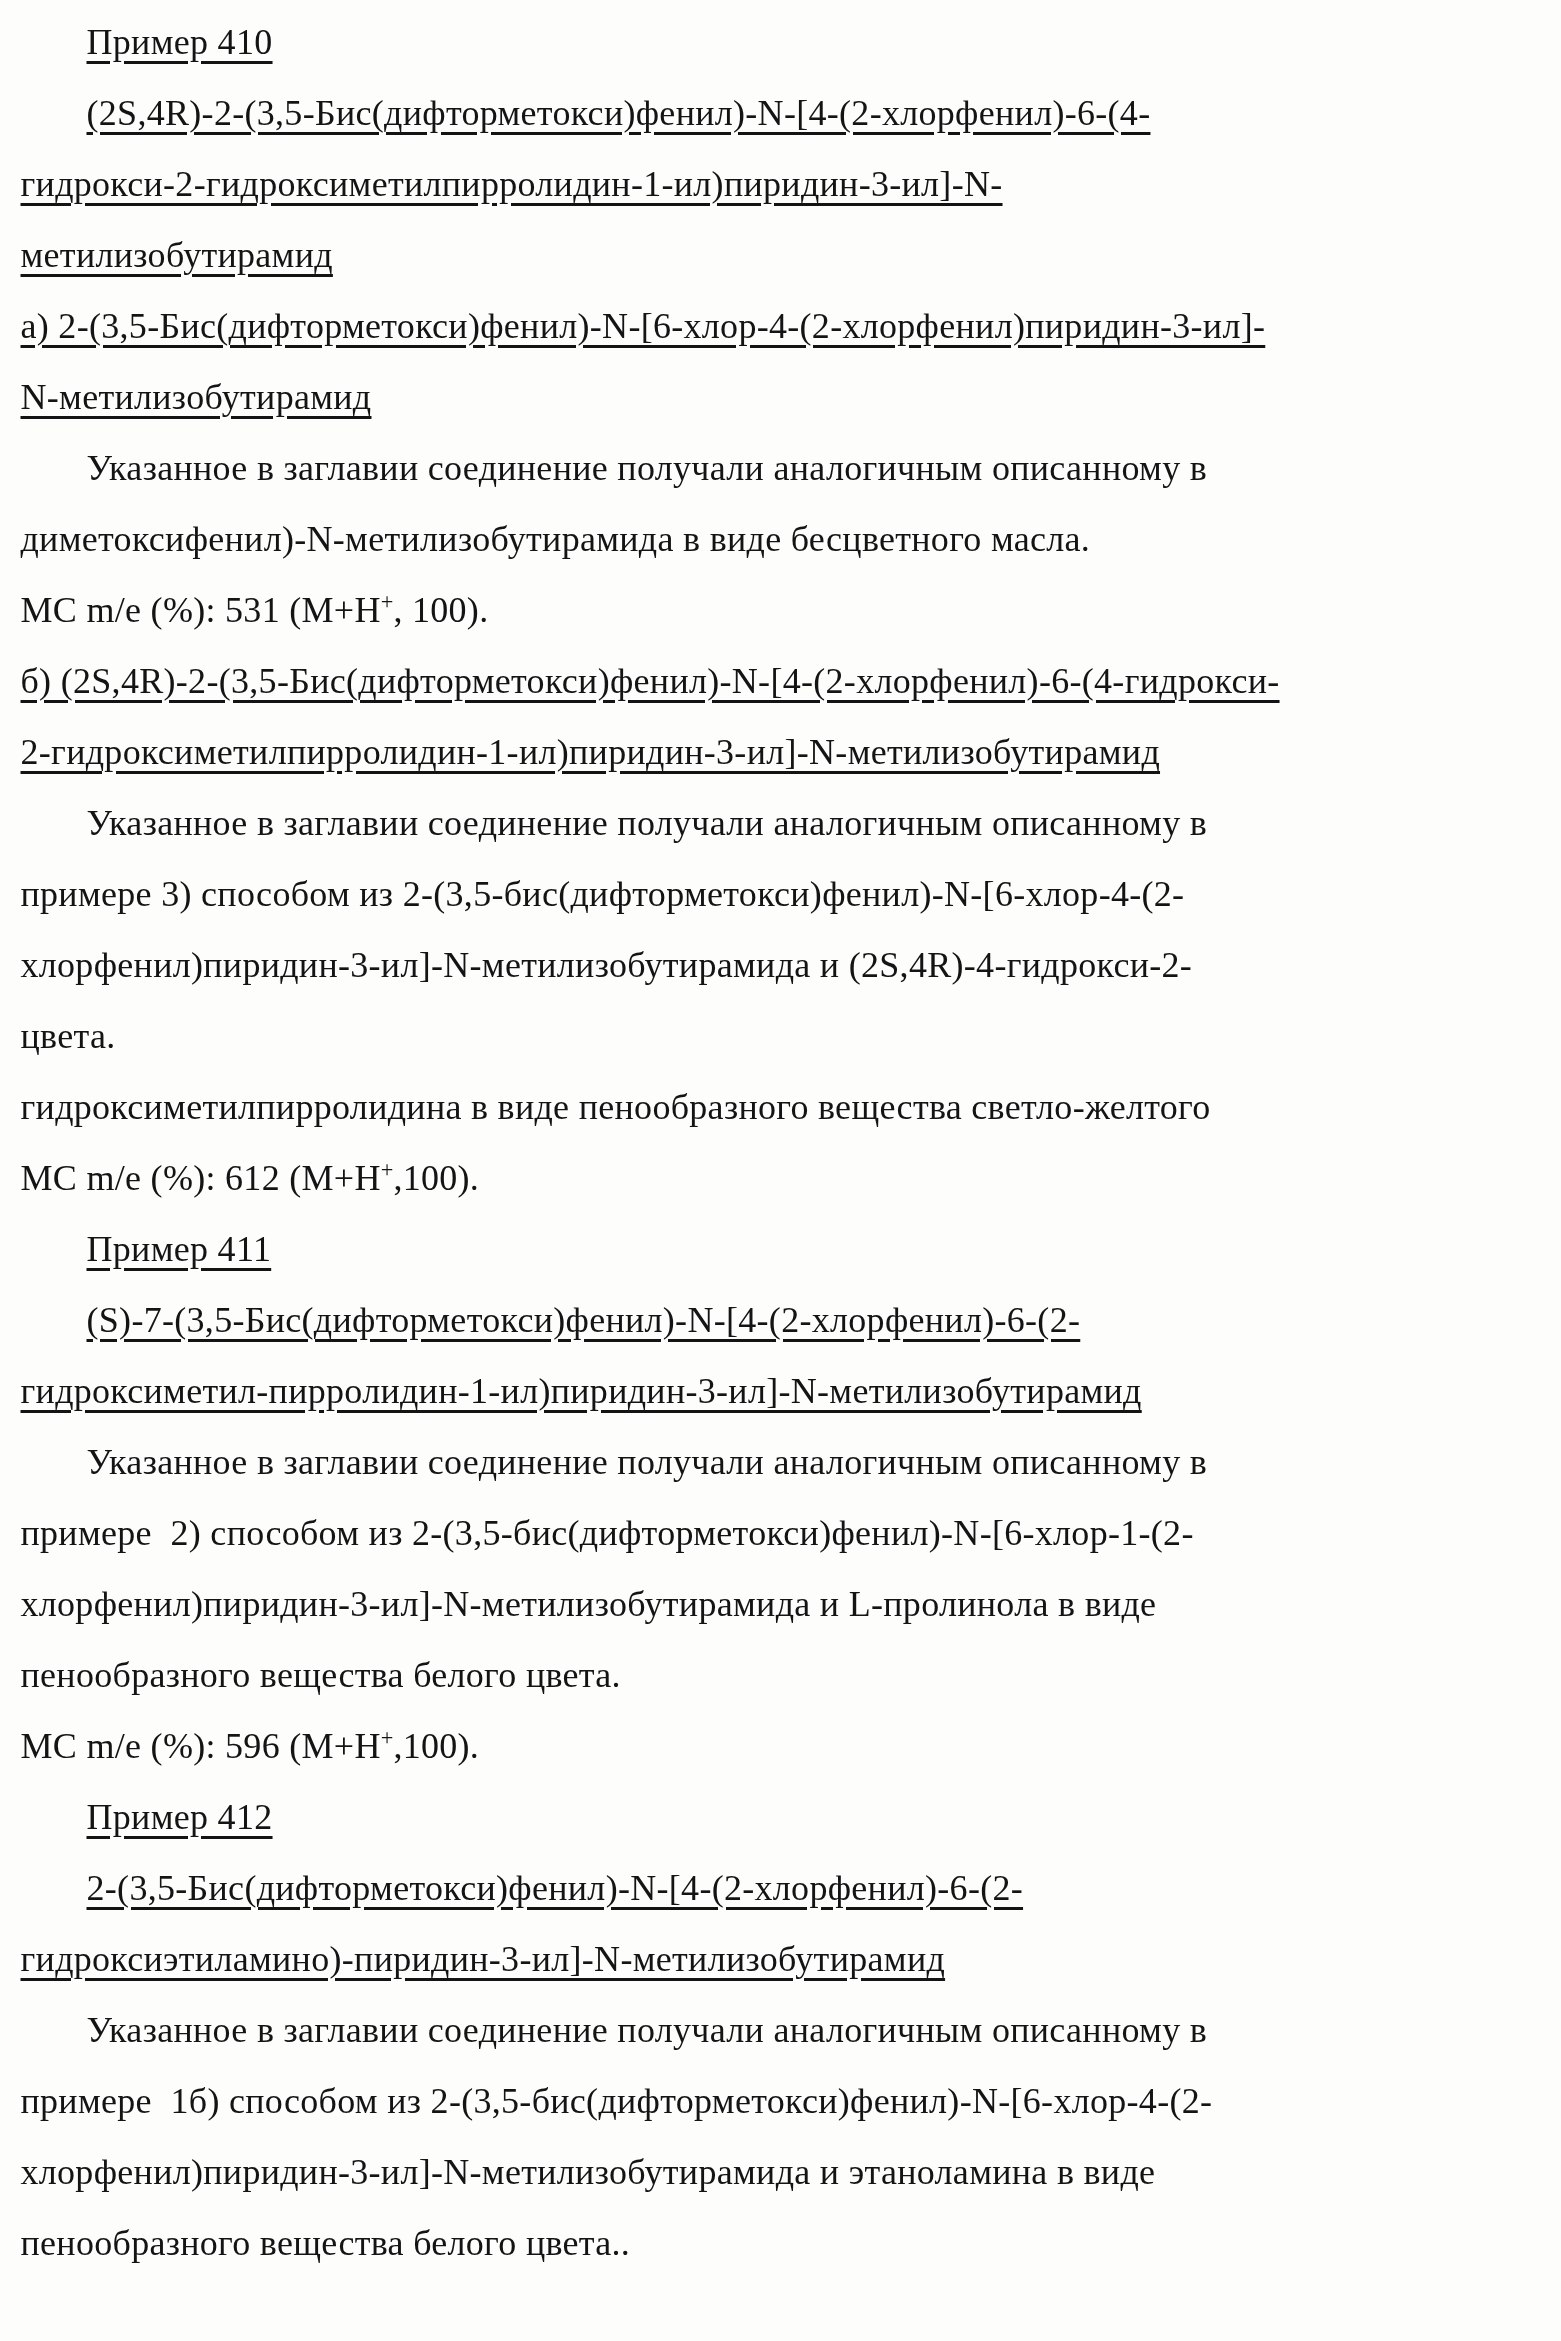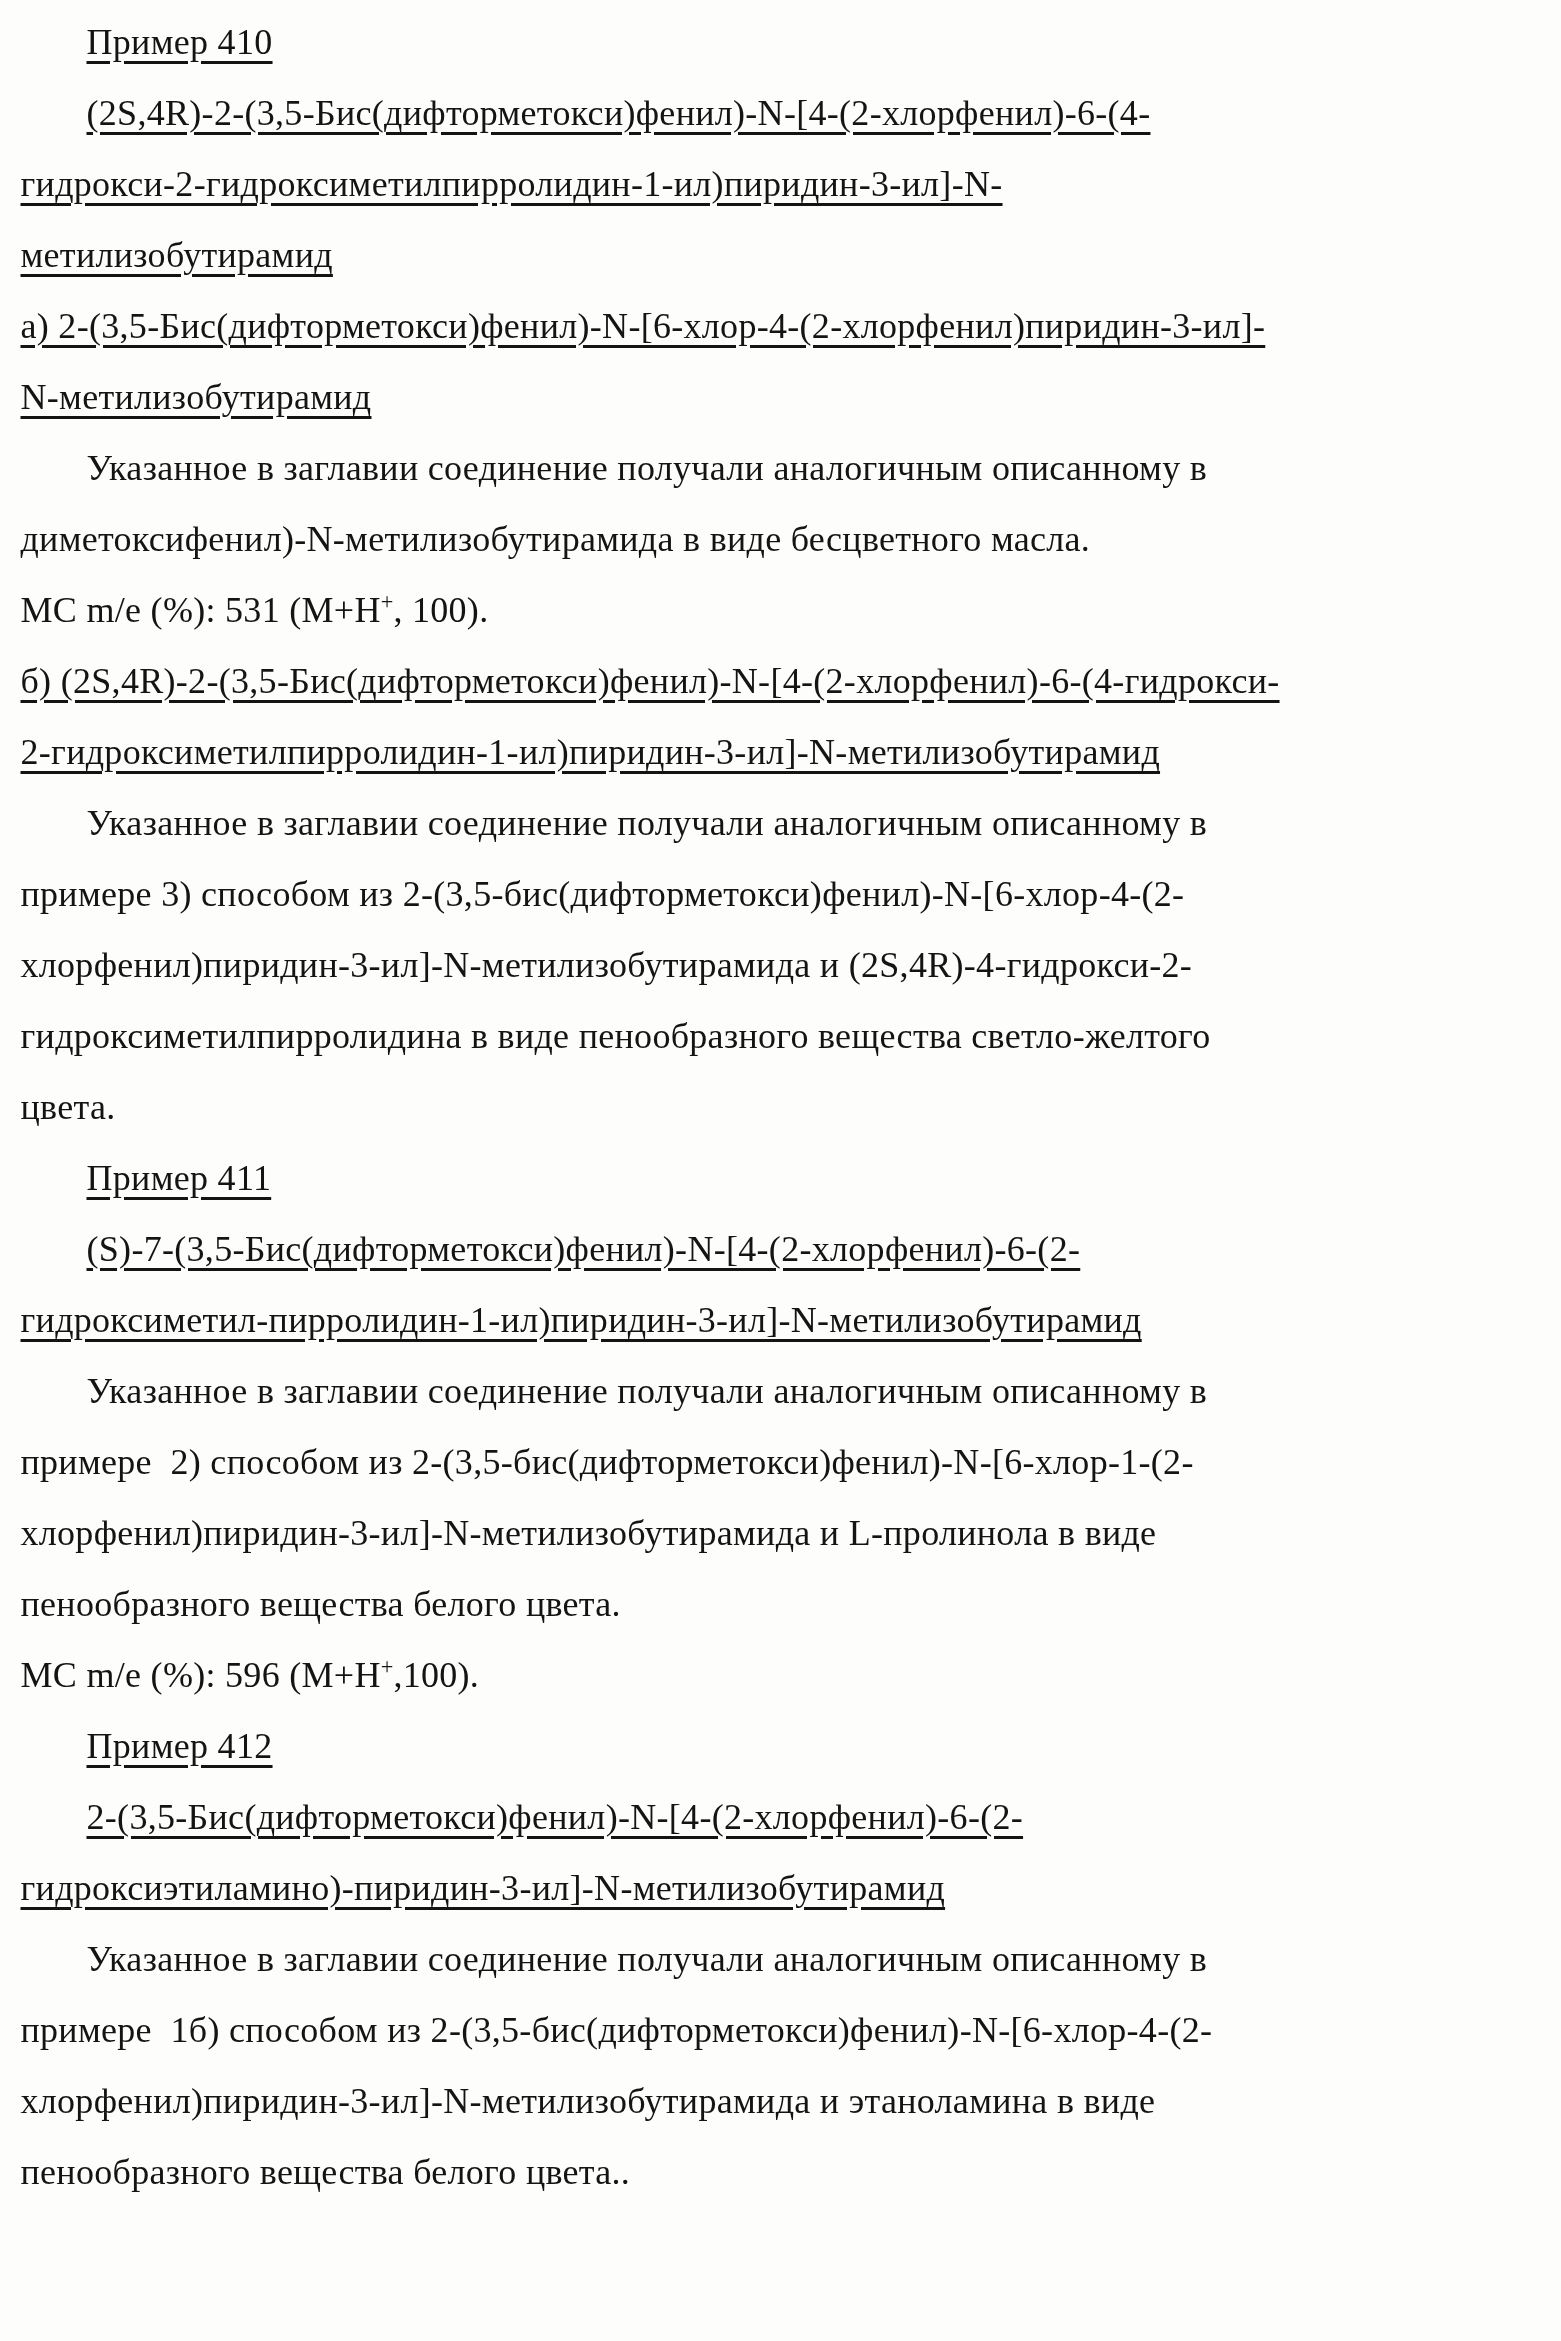--- a/index.html
+++ b/index.html
@@ -55,22 +55,23 @@
     <div class="line"><span class="u">а) 2-(3,5-Бис(дифторметокси)фенил)-N-[6-хлор-4-(2-хлорфенил)пиридин-3-ил]-</span></div>
     <div class="line"><span class="u">N-метилизобутирамид</span></div>
     <div class="line ind"><span>Указанное в заглавии соединение получали аналогичным описанному в</span></div>
     <div class="line"><span>диметоксифенил)-N-метилизобутирамида в виде бесцветного масла.</span></div>
     <div class="line"><span>МС m/e (%): 531 (M+H</span><span class="sup">+</span><span>, 100).</span></div>
     <div class="line"><span class="u">б) (2S,4R)-2-(3,5-Бис(дифторметокси)фенил)-N-[4-(2-хлорфенил)-6-(4-гидрокси-</span></div>
     <div class="line"><span class="u">2-гидроксиметилпирролидин-1-ил)пиридин-3-ил]-N-метилизобутирамид</span></div>
     <div class="line ind"><span>Указанное в заглавии соединение получали аналогичным описанному в</span></div>
     <div class="line"><span>примере 3) способом из 2-(3,5-бис(дифторметокси)фенил)-N-[6-хлор-4-(2-</span></div>
     <div class="line"><span>хлорфенил)пиридин-3-ил]-N-метилизобутирамида и (2S,4R)-4-гидрокси-2-</span></div>
+    <div class="line"><span>цвета.</span></div>
     <div class="line"><span>гидроксиметилпирролидина в виде пенообразного вещества светло-желтого</span></div>
-    <div class="line"><span>цвета.</span></div>
+    <div class="line"><span>МС m/e (%): 612 (M+H</span><span class="sup">+</span><span>,100).</span></div>
     <div class="line ind"><span class="u">Пример 411</span></div>
     <div class="line ind"><span class="u">(S)-7-(3,5-Бис(дифторметокси)фенил)-N-[4-(2-хлорфенил)-6-(2-</span></div>
     <div class="line"><span class="u">гидроксиметил-пирролидин-1-ил)пиридин-3-ил]-N-метилизобутирамид</span></div>
     <div class="line ind"><span>Указанное в заглавии соединение получали аналогичным описанному в</span></div>
     <div class="line"><span>примере  2) способом из 2-(3,5-бис(дифторметокси)фенил)-N-[6-хлор-1-(2-</span></div>
     <div class="line"><span>хлорфенил)пиридин-3-ил]-N-метилизобутирамида и L-пролинола в виде</span></div>
     <div class="line"><span>пенообразного вещества белого цвета.</span></div>
     <div class="line"><span>МС m/e (%): 596 (M+H</span><span class="sup">+</span><span>,100).</span></div>
     <div class="line ind"><span class="u">Пример 412</span></div>
     <div class="line ind"><span class="u">2-(3,5-Бис(дифторметокси)фенил)-N-[4-(2-хлорфенил)-6-(2-</span></div>

